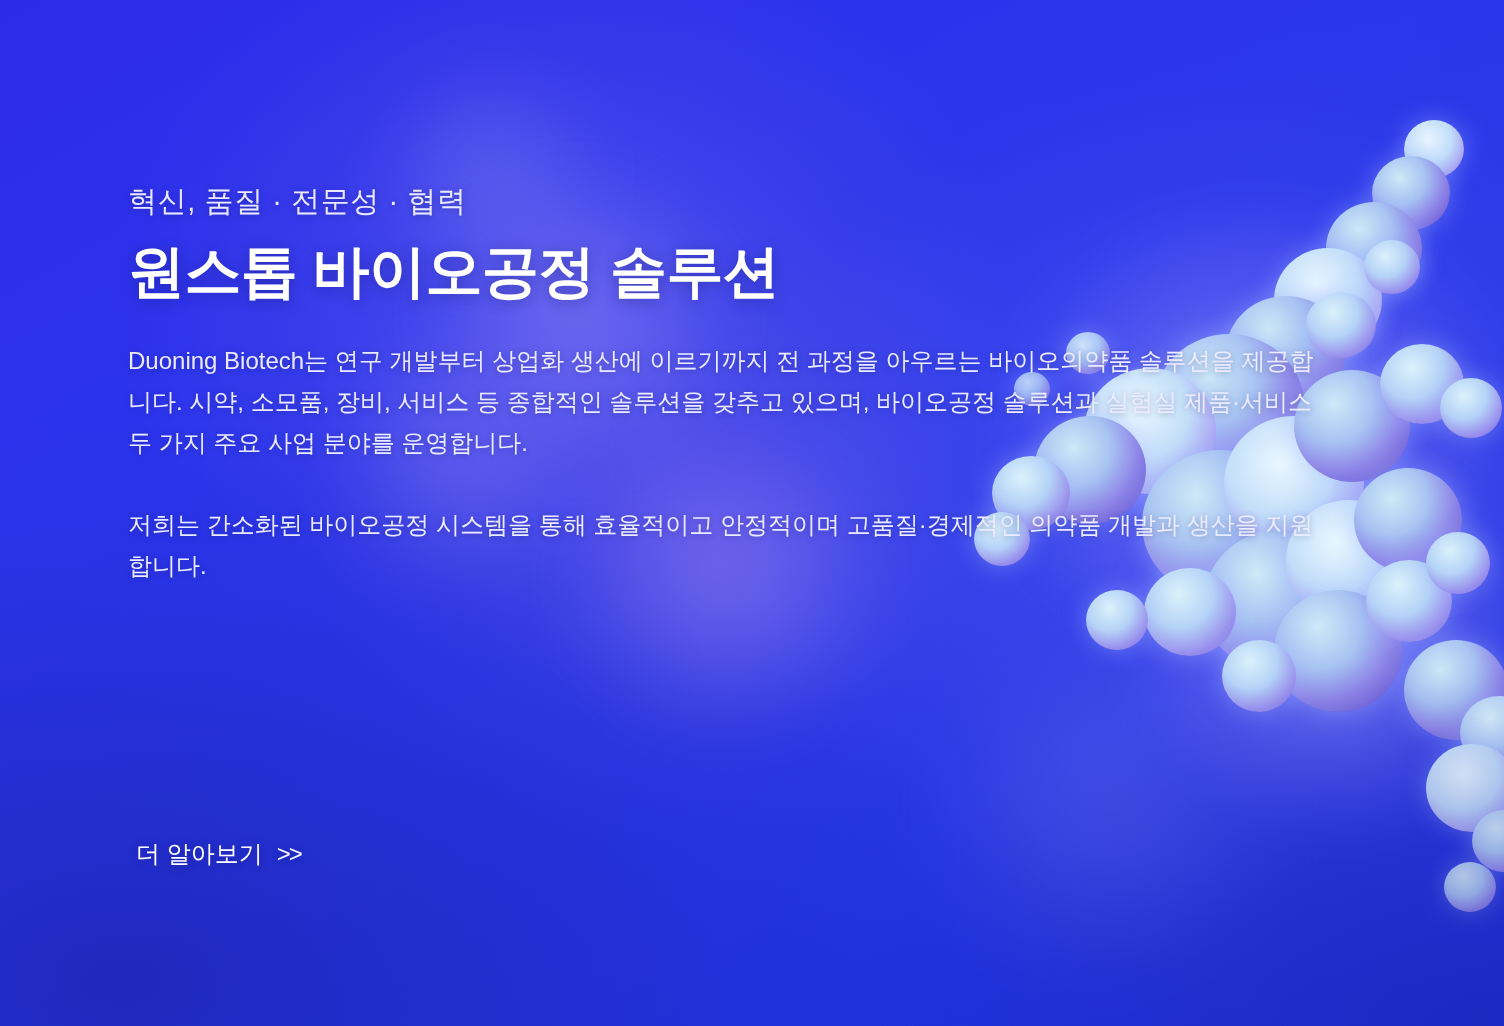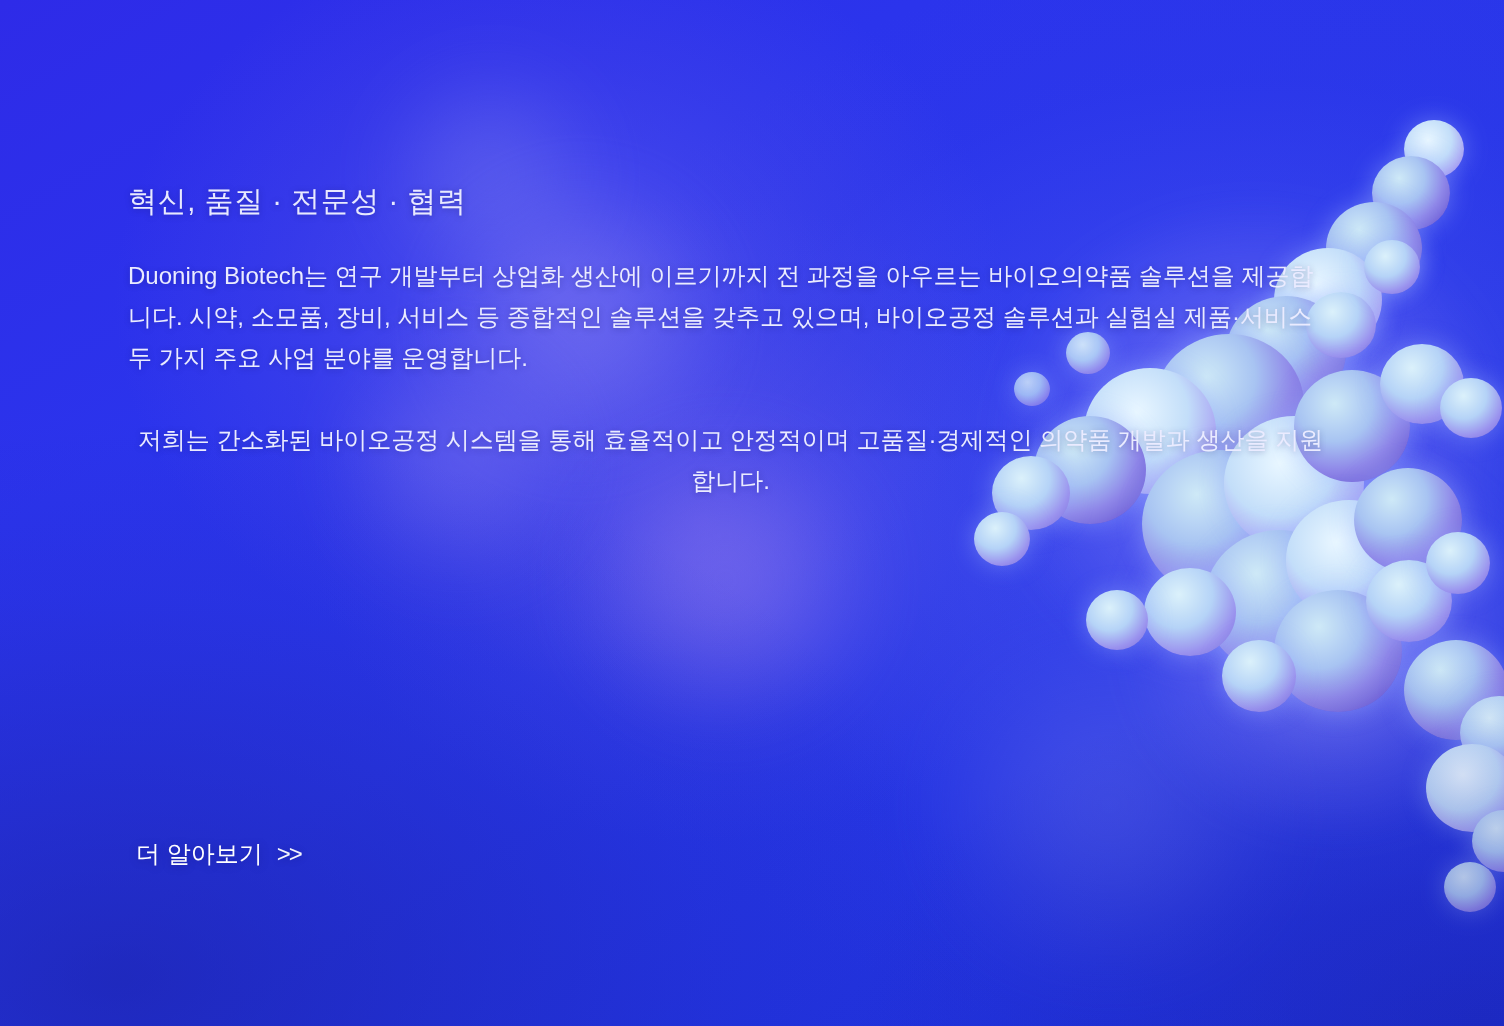--- a/index.html
+++ b/index.html
@@ -105,21 +105,20 @@
   }
   #body-copy p {
     font-size: 24px;
     line-height: 41px;
     color: #EAEBFF;
     font-weight: 400;
     text-shadow: 0 1px 6px rgba(20,20,90,0.30);
   }
   #body-copy p.second {
     margin-top: 41px;
-    text-align: center;
   }
 
   #cta {
     position: absolute;
     left: 136px;
     top: 842px;
     display: inline-flex;
     align-items: flex-start;
     gap: 14px;
     color: #FFFFFF;
@@ -189,20 +188,21 @@
     <div class="blob small" style="left:470px; top:742px; width:52px;  height:50px;"></div>
 
     <div class="blob small" style="left:92px;  top:212px; width:44px; height:42px; opacity:0.9;"></div>
     <div class="blob small" style="left:40px;  top:252px; width:36px; height:34px; opacity:0.8;"></div>
   </div>
 
   <div id="vignette"></div>
 
   <div id="content">
     <div id="eyebrow">혁신, 품질 · 전문성 · 협력</div>
+    <h1 id="headline">원스톱 바이오공정 솔루션</h1>
     <div id="body-copy">
       <p class="first">Duoning Biotech는 연구 개발부터 상업화 생산에 이르기까지 전 과정을 아우르는 바이오의약품 솔루션을 제공합니다. 시약, 소모품, 장비, 서비스 등 종합적인 솔루션을 갖추고 있으며, 바이오공정 솔루션과 실험실 제품·서비스 두 가지 주요 사업 분야를 운영합니다.</p>
       <p class="second">저희는 간소화된 바이오공정 시스템을 통해 효율적이고 안정적이며 고품질·경제적인 의약품 개발과 생산을 지원합니다.</p>
     </div>
   </div>
 
   <a id="cta" href="#">
     <span>더 알아보기</span>
     <span class="chev">&gt;&gt;</span>
   </a>

